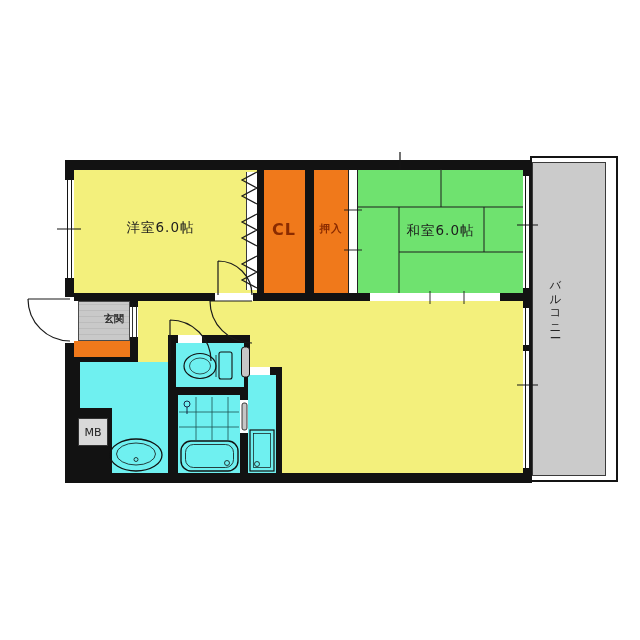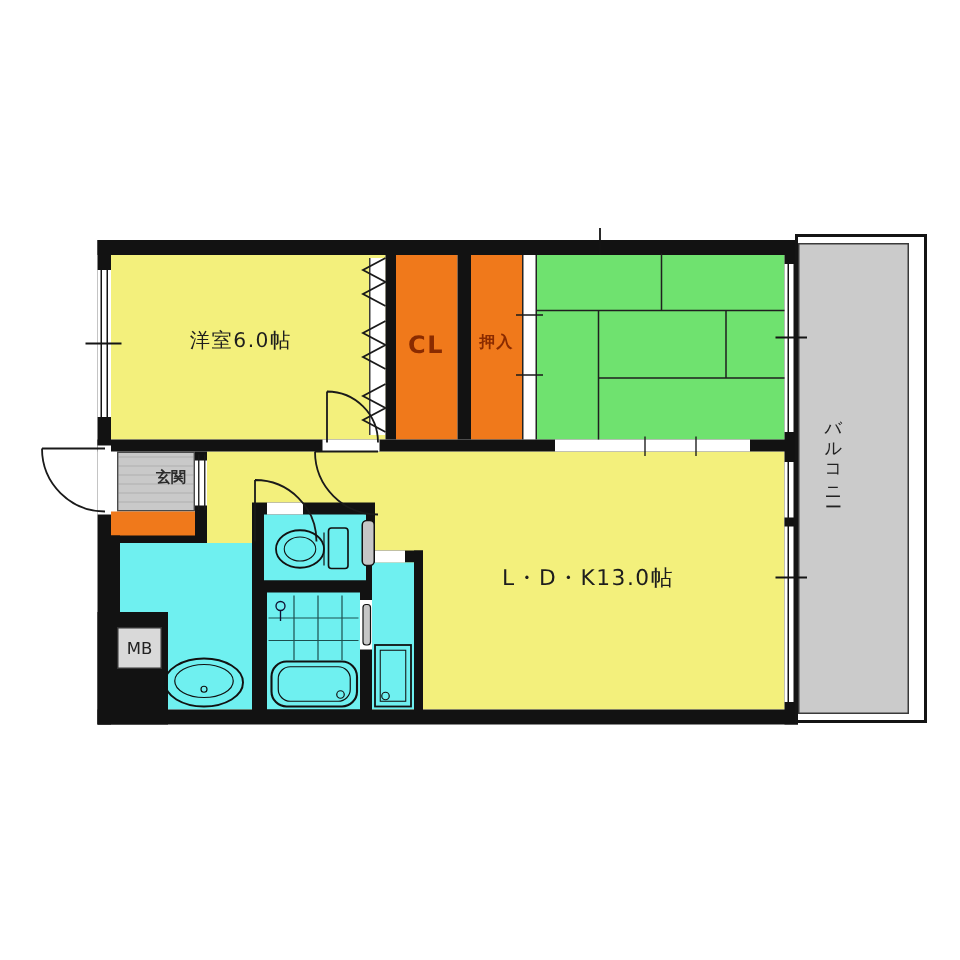--- a/index.html
+++ b/index.html
@@ -137,18 +137,18 @@
     <rect x="242" y="403" width="5" height="27" rx="2" fill="#c6c6c6" stroke="#111" stroke-width="0.8"></rect>
 
     <rect x="250" y="430" width="24" height="41" stroke="#111" stroke-width="1.2" fill="none"></rect>
     <rect x="253.5" y="433.5" width="17" height="34" stroke="#111" stroke-width="0.7" fill="none"></rect>
     <circle cx="257" cy="464" r="2.5" stroke="#111" stroke-width="0.8" fill="none"></circle>
   </svg>
 
   <div class="label" style="left:88px;top:221px;width:145px;">洋室6.0帖</div>
   <div class="label maroon" style="left:262px;top:222px;width:44px;font-size:16px;">CL</div>
   <div class="label maroon" style="left:310px;top:223px;width:42px;font-size:10.5px;">押入</div>
-  <div class="label" style="left:312px;top:379px;width:160px;font-size:14.5px;">L・D・K13.0帖</div>
+  <div class="label" style="left:368px;top:224px;width:145px;">和室6.0帖</div>
   <div id="balcony-label" class="label">バルコニー</div>
   <div class="label small" style="left:78px;top:314px;width:72px;color:#2b2b2b;font-weight:bold;">玄関</div>
   <div class="label small" style="left:78px;top:427px;width:30px;font-size:11px;color:#222;">MB</div>
 
 </div>
 
 </body></html>

